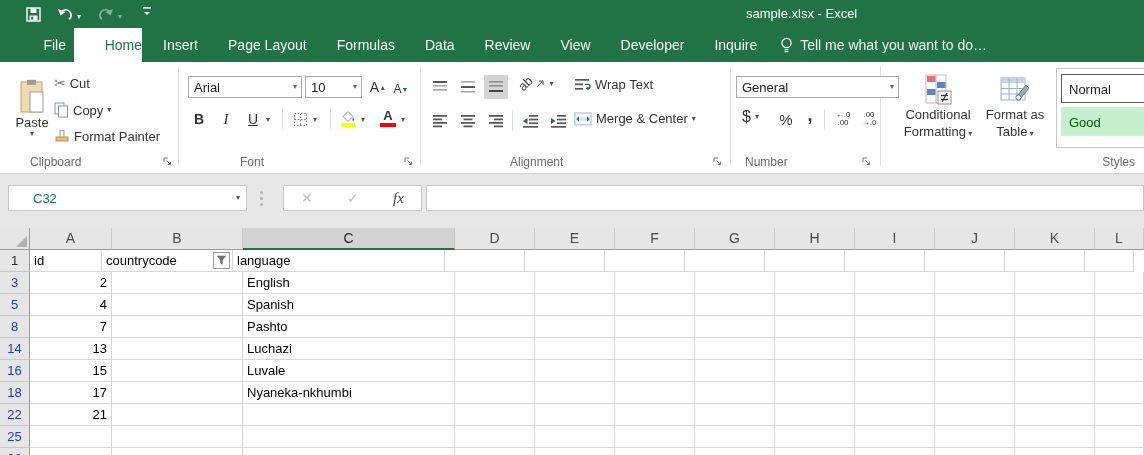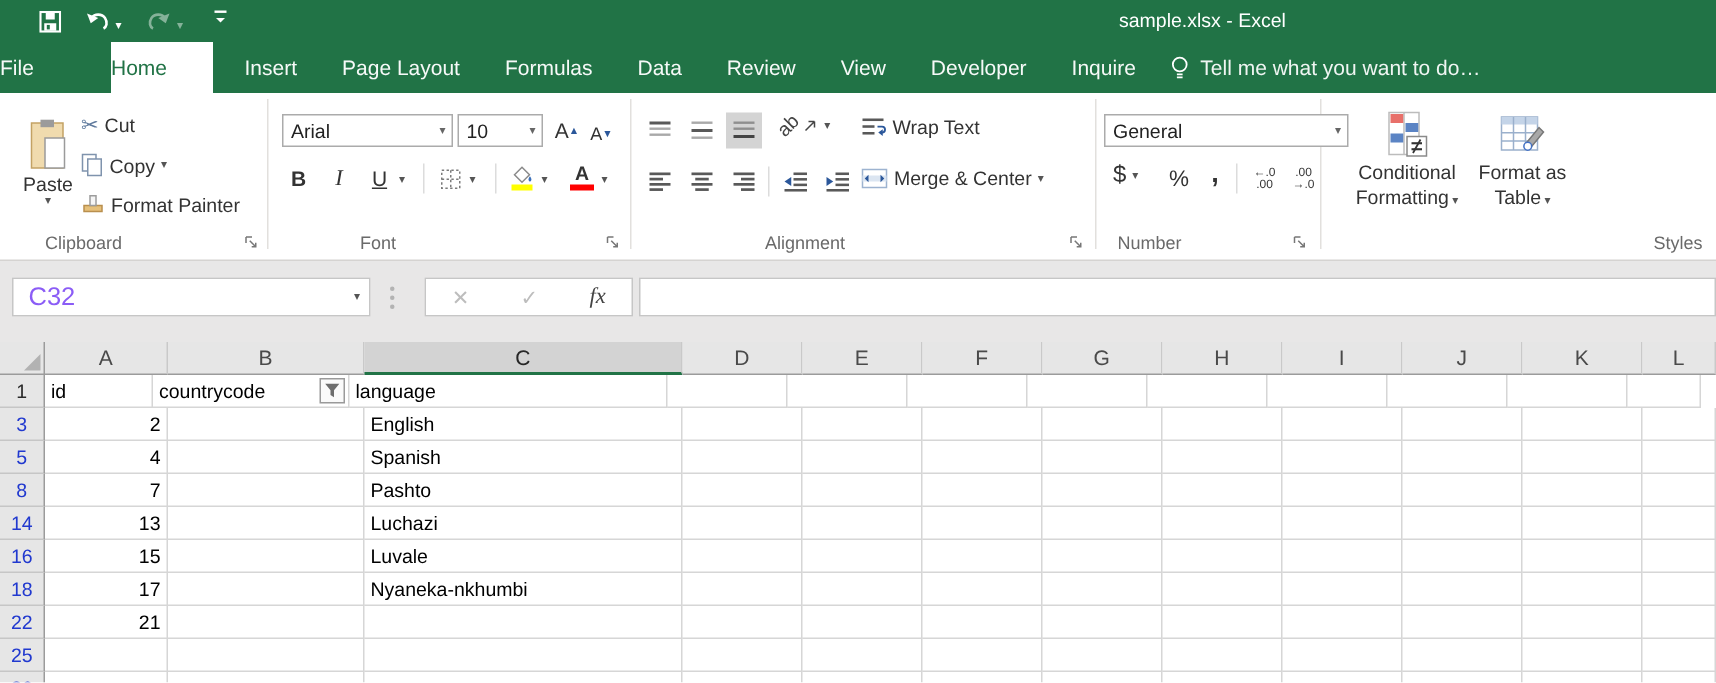--- a/index.html
+++ b/index.html
@@ -6,21 +6,21 @@
   body{width:1144px;height:455px;position:relative;overflow:hidden;background:#fff;
        font-family:"Liberation Sans",sans-serif;-webkit-font-smoothing:antialiased}
   
   #titlebar{position:absolute;left:0;top:0;width:1144px;height:28px;background:#217346}
   .qat-btn{position:absolute;top:6px;width:18px;height:16px;display:flex;align-items:center;justify-content:center}
   .qat-caret{position:absolute;top:12px;font-size:8px;color:#fff}
   #win-title{position:absolute;left:746px;top:6px;font-size:13px;color:#fff;white-space:nowrap}
   .dim{opacity:.45}
   
   #tabrow{position:absolute;left:0;top:28px;width:1144px;height:34px;background:#217346;display:flex;align-items:stretch}
-  .tab{display:flex;align-items:center;justify-content:flex-start;color:rgba(255,255,255,.96);font-size:14px;cursor:default;white-space:nowrap}
+  .tab{display:flex;align-items:center;justify-content:flex-end;color:rgba(255,255,255,.96);font-size:14px;cursor:default;white-space:nowrap}
   .tab-file{width:66px}
   .tab-home{width:68px;margin-left:8px;background:#ffffff;color:#217346}
   .tab-pad{padding:0 13px;margin-left:4px}
   .tab-insert{margin-left:8px}
   #tellme{display:flex;align-items:center;margin-left:10px;color:rgba(255,255,255,.93);font-size:14px;gap:7px}
   
   #ribbon{position:absolute;left:0;top:62px;width:1144px;height:112px;background:#fff;border-bottom:1px solid #d5d3d1;box-sizing:border-box}
   .gsep{position:absolute;top:4px;height:100px;width:1px;background:#e2e0dd}
   .glabel{position:absolute;top:93px;font-size:12px;color:#6a6a6a;text-align:left;white-space:nowrap}
   .launcher{position:absolute;top:95px;width:10px;height:10px}
@@ -40,21 +40,21 @@
   .two-line{font-size:13px;color:#333;text-align:center;line-height:17px;white-space:nowrap}
   
   #style-gallery{position:absolute;left:1056px;top:6px;width:88px;height:78px;background:#fff;border:1px solid #c6c6c6;border-right:none;overflow:hidden}
   .gal-cell{position:absolute;left:4px;width:110px;height:29px;line-height:29px;padding-left:7px;font-size:13px;box-sizing:border-box}
   .gal-normal{top:5px;border:1px solid #5c5c5c;color:#1a1a1a;background:#fff}
   .gal-good{top:38px;background:#c6efce;color:#006100;border:1px solid #e2e2e2}
   
   #fbar{position:absolute;left:0;top:174px;width:1144px;height:54px;background:#e8e7e7}
   .fbox{position:absolute;top:11px;height:26px;background:#fff;border:1px solid #c6c6c6;box-sizing:border-box}
   #namebox{left:8px;width:239px;display:flex;align-items:center}
-  #namebox .val{flex:1;padding-left:10px;font-size:17px;color:#8b5cf6}
+  #namebox .val{flex:1;padding-left:24px;font-size:13px;color:#0f766e}
   #fbar-dots{position:absolute;left:260px;top:17px;display:flex;flex-direction:column;gap:3px}
   #fbar-dots i{width:3px;height:3px;border-radius:50%;background:#b3b3b3}
   #fbtns{left:283px;width:139px;display:flex;align-items:center;justify-content:space-around}
   #fx-input{left:426px;width:718px}
   .fb-ico{font-size:14px;color:#bdbdbd}
   .fx{font-style:italic;font-family:"Liberation Serif",serif;font-size:15px;color:#444}
   
   #grid{position:absolute;left:0;top:228px;width:1144px;height:227px;overflow:hidden;background:#fff}
   .grow{display:flex;height:22px}
   .corner{width:30px;background:#e6e6e6;border-right:1px solid #9b9b9b;border-bottom:1px solid #9b9b9b;box-sizing:border-box;position:relative}
@@ -390,20 +390,24 @@
       <line x1="2" y1="14.5" x2="26" y2="14.5" stroke="#9ab0cc"></line>
         <line x1="2" y1="20" x2="26" y2="20" stroke="#9ab0cc"></line>
       <path d="M18 22 L27 11 L30 14 L21 25 Z" fill="#a8a8a8" stroke="#777"></path>
       <circle cx="19.5" cy="23.5" r="2.6" fill="#fff" stroke="#4472c4"></circle>
     </svg>
     <span class="two-line">
       <span>Format as</span><br>
       <span>Table</span><span class="caret"> ▾</span>
     </span>
   </div>
+  <div id="style-gallery">
+    <div class="gal-cell gal-normal">Normal</div>
+    <div class="gal-cell gal-good">Good</div>
+  </div>
   <div class="glabel" style="left:1035px;width:100px;text-align:right">Styles</div>
 
 </div>
 
 <div id="fbar">
   <div class="fbox" id="namebox">
     <span class="val">C32</span>
     <span class="caret" style="padding-right:6px">▾</span>
   </div>
   <div id="fbar-dots">

